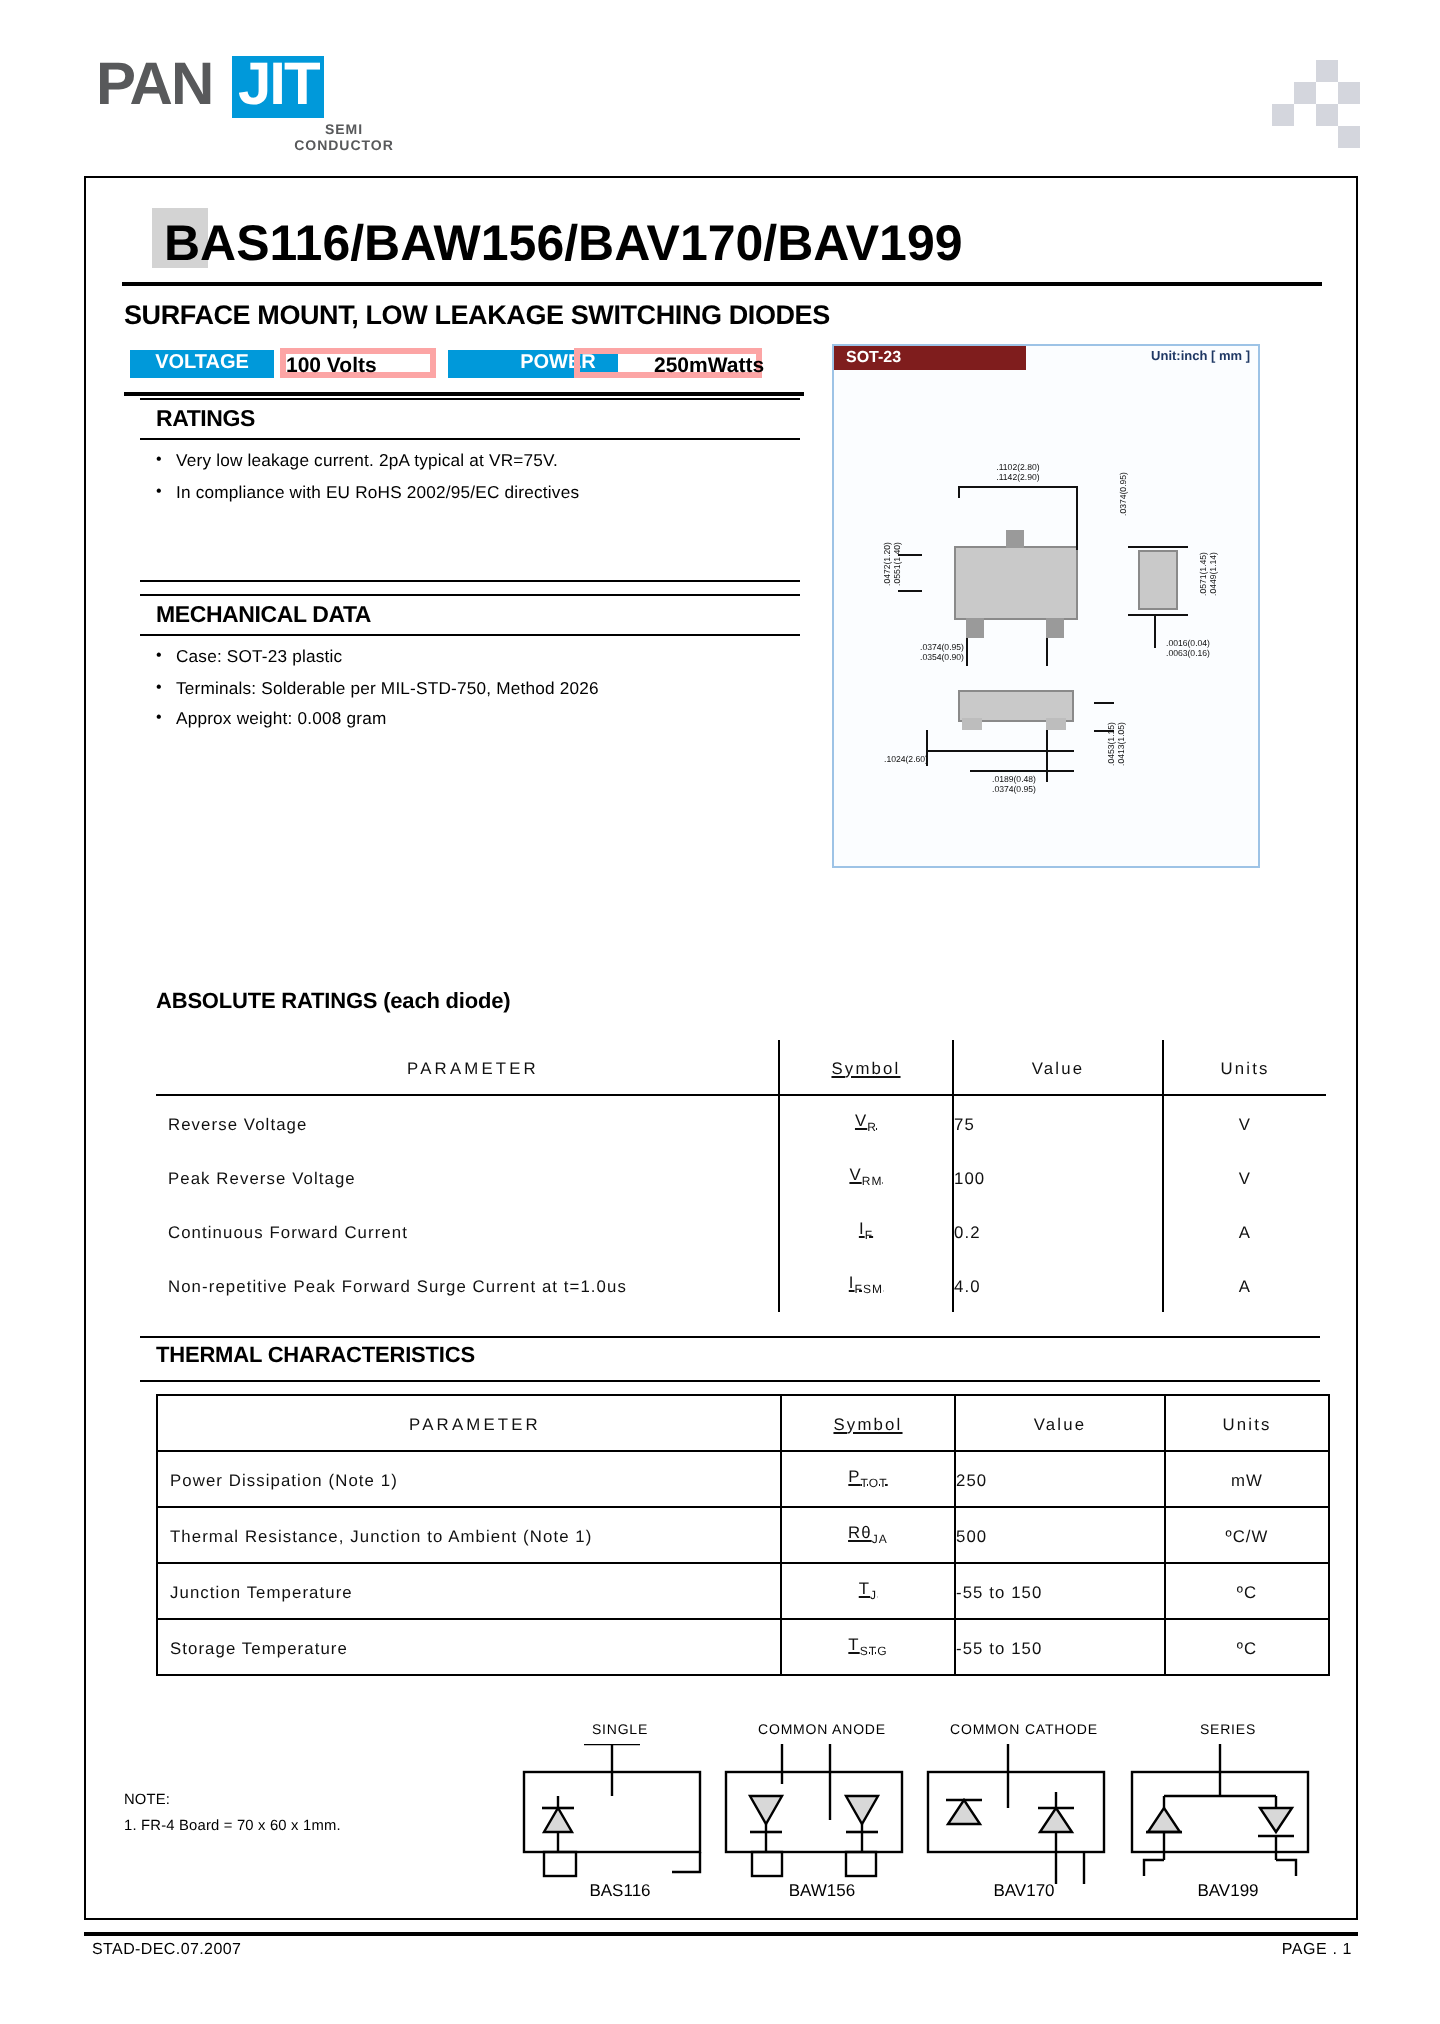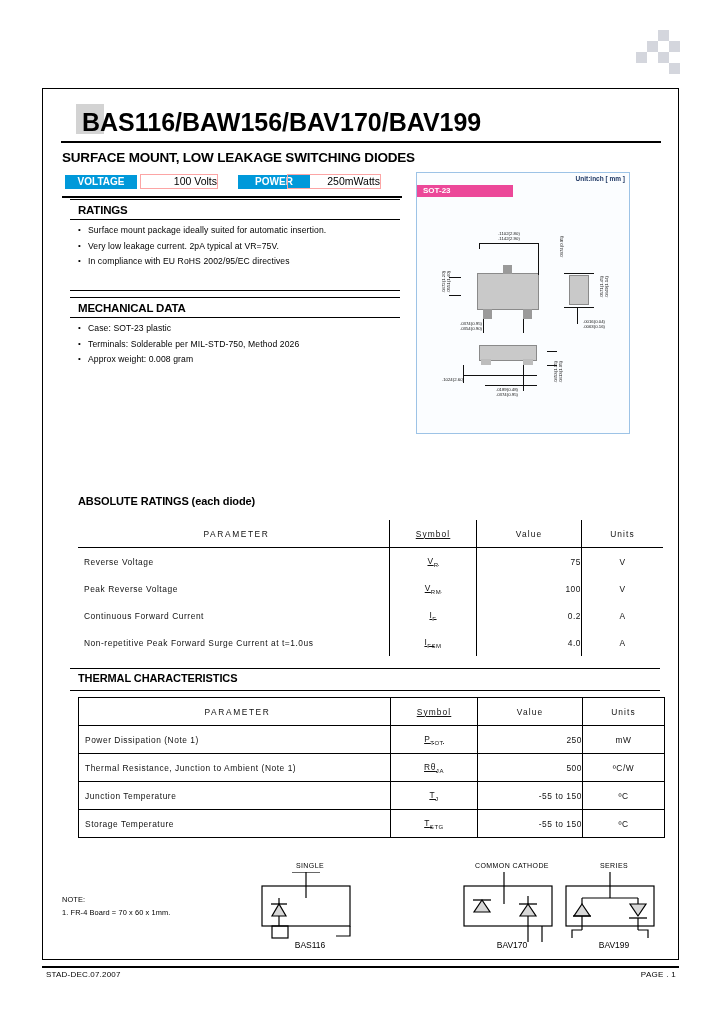--- a/index.html
+++ b/index.html
@@ -20,24 +20,24 @@
 
   
   #title-hl{position:absolute;left:76px;top:104px;width:28px;height:30px;background:#d3d3d3;}
   #title{position:absolute;left:82px;top:108px;font-size:25px;font-weight:bold;letter-spacing:0px;}
   #title-rule{position:absolute;left:61px;top:141px;width:600px;height:2px;background:#000;}
 
   #subtitle{position:absolute;left:62px;top:150px;font-size:13.5px;font-weight:bold;letter-spacing:-0.2px;}
 
   
   .kv-tag{position:absolute;top:175px;height:14px;background:#0099da;color:#fff;font-size:10px;font-weight:bold;text-align:center;line-height:14px;letter-spacing:0px;}
-  .kv-val{position:absolute;top:174px;height:15px;border:1px solid #fca5a5;box-sizing:border-box;font-size:10.5px;font-weight:normal;text-align:right;line-height:13px;color:#000;}
+  .kv-val{position:absolute;top:174px;height:15px;border:3px solid #fca5a5;box-sizing:border-box;font-size:10.5px;font-weight:bold;text-align:left;line-height:13px;color:#000;}
   #tag-voltage{left:65px;width:72px;}
   #val-voltage{left:140px;width:78px;}
-  #tag-power{left:238px;width:72px;}
+  #tag-power{left:224px;width:60px;padding-left:25px;}
   #val-power{left:287px;width:94px;padding-left:37px;}
   #bar-rule{position:absolute;left:62px;top:196px;width:340px;height:1.5px;background:#000;}
 
   
   .sec-title{position:absolute;font-size:11.5px;font-weight:bold;letter-spacing:-0.2px;}
   .hrule{position:absolute;background:#000;height:1px;}
   .bullets{position:absolute;font-size:8.6px;line-height:15.6px;letter-spacing:0.1px;}
   .bullets div{position:relative;padding-left:12px;white-space:nowrap;}
   .bullets div:before{content:"\2022";position:absolute;left:2px;top:-1px;font-size:8px;}
 
@@ -47,35 +47,35 @@
   #feat-list{left:76px;top:223px;}
   #feat-rule3{left:70px;top:290px;width:330px;}
 
   #mech-title{left:78px;top:302px;}
   #mech-rule1{left:70px;top:297px;width:330px;}
   #mech-rule2{left:70px;top:317px;width:330px;}
   #mech-list{left:76px;top:321px;}
 
   
   #pkg{position:absolute;left:416px;top:172px;width:214px;height:262px;border:1px solid #9dc3e6;box-sizing:border-box;background:#fbfdff;}
-  #pkg-tag{position:absolute;left:0px;top:12px;width:96px;height:12px;background:#ec4899;color:#fff;font-size:8px;font-weight:bold;line-height:12px;padding-left:6px;box-sizing:border-box;letter-spacing:0px;}
+  #pkg-tag{position:absolute;left:0px;top:0px;width:96px;height:12px;background:#7f1d1d;color:#fff;font-size:8px;font-weight:bold;line-height:12px;padding-left:6px;box-sizing:border-box;letter-spacing:0px;}
   #pkg-unit{position:absolute;right:4px;top:0px;font-size:6.5px;font-weight:bold;color:#1f3864;line-height:12px;}
   .dimtxt{position:absolute;font-size:4.3px;color:#111;line-height:5.2px;letter-spacing:0px;text-align:center;font-family:"Liberation Sans",sans-serif;}
   .dimtxt.vert{transform:rotate(-90deg);transform-origin:left top;white-space:nowrap;}
   .dline{position:absolute;background:#111;}
   .pkg-body{position:absolute;background:#c9c9c9;border:1px solid #8a8a8a;box-sizing:border-box;}
   .pkg-lead{position:absolute;background:#9a9a9a;}
 
   
   .tbl-title{position:absolute;font-size:11px;font-weight:bold;letter-spacing:-0.1px;}
   table.rt{position:absolute;border-collapse:collapse;font-size:8.4px;color:#111;}
   table.rt td{padding:0;height:27px;vertical-align:middle;letter-spacing:0.55px;}
   table.rt td.p{width:305px;padding-left:6px;text-align:left;}
   table.rt td.s{width:86px;text-align:center;text-decoration:underline;}
-  table.rt td.v{width:104px;text-align:right;}
+  table.rt td.v{width:104px;text-align:left;}
   table.rt td.u{width:81px;text-align:center;}
   table.rt td.hd{text-align:center;letter-spacing:1.1px;}
   table.rt td.hp{text-align:center;letter-spacing:1.6px;}
   sub{font-size:6px;}
 
   
   #tbl-abs{left:78px;top:520px;}
   #tbl-abs td{border-left:1px solid #000;}
   #tbl-abs td.p{border-left:none;}
   #tbl-abs tr.hdr td{border-bottom:1px solid #000;}
@@ -99,20 +99,28 @@
   
   #foot-rule{position:absolute;left:42px;top:966px;width:637px;height:1.5px;background:#000;}
   #foot-left{position:absolute;left:46px;top:970px;font-size:8px;letter-spacing:0.2px;}
   #foot-right{position:absolute;right:44px;top:970px;font-size:8px;letter-spacing:0.3px;}
 </style>
 </head>
 <body>
 
 <div id="page">
 
+  <div id="logo">
+    <span class="logo-text">PAN</span>
+    <span class="logo-jit">JIT</span>
+    <span class="logo-sub">
+      <span>SEMI</span><br>
+      <span>CONDUCTOR</span>
+    </span>
+  </div>
 
   <div id="deco">
     <i style="left:22px;top:0px;"></i>
     <i style="left:11px;top:11px;"></i>
     <i style="left:33px;top:11px;"></i>
     <i style="left:0px;top:22px;"></i>
     <i style="left:22px;top:22px;"></i>
     <i style="left:33px;top:33px;"></i>
   </div>
 
@@ -126,21 +134,20 @@
   <div class="kv-tag" id="tag-voltage">VOLTAGE</div>
   <div class="kv-val" id="val-voltage">100 Volts</div>
   <div class="kv-tag" id="tag-power">POWER</div>
   <div class="kv-val" id="val-power">250mWatts</div>
   <div id="bar-rule"></div>
 
   <div class="hrule" id="feat-rule1"></div>
   <div class="sec-title" id="feat-title">RATINGS</div>
   <div class="hrule" id="feat-rule2"></div>
   <div class="bullets" id="feat-list">
-    <div>Surface mount package ideally suited for automatic insertion.</div>
     <div>Very low leakage current. 2pA typical at VR=75V.</div>
     <div>In compliance with EU RoHS 2002/95/EC directives</div>
   </div>
   <div class="hrule" id="feat-rule3"></div>
 
   <div class="hrule" id="mech-rule1"></div>
   <div class="sec-title" id="mech-title">MECHANICAL DATA</div>
   <div class="hrule" id="mech-rule2"></div>
   <div class="bullets" id="mech-list">
     <div>Case: SOT-23 plastic</div>
@@ -304,20 +311,37 @@
       <polygon points="18,44 32,44 25,32" fill="#d8d8d8" stroke="#000" stroke-width="1.2"></polygon>
       <line x1="17" y1="32" x2="33" y2="32" stroke="#000" stroke-width="1.3"></line>
       <line x1="25" y1="26" x2="25" y2="32" stroke="#000" stroke-width="1.2"></line>
       <line x1="25" y1="44" x2="25" y2="54" stroke="#000" stroke-width="1.2"></line>
       <rect x="18" y="54" width="16" height="12" fill="none" stroke="#000" stroke-width="1.2"></rect>
       <polyline points="96,54 96,64 82,64" fill="none" stroke="#000" stroke-width="1.2"></polyline>
     </svg>
     <div class="name">BAS116</div>
   </div>
 
+  <div class="sch" id="sch2">
+    <div class="cap">COMMON ANODE</div>
+    <svg width="112" height="74" viewBox="0 0 112 74">
+      <rect x="8" y="14" width="88" height="40" fill="none" stroke="#000" stroke-width="1.2"></rect>
+      <line x1="36" y1="0" x2="36" y2="20" stroke="#000" stroke-width="1.2"></line>
+      <line x1="60" y1="0" x2="60" y2="38" stroke="#000" stroke-width="1.2"></line>
+      <polygon points="20,26 36,26 28,40" fill="#d8d8d8" stroke="#000" stroke-width="1.2"></polygon>
+      <line x1="20" y1="44" x2="36" y2="44" stroke="#000" stroke-width="1.3"></line>
+      <line x1="28" y1="40" x2="28" y2="54" stroke="#000" stroke-width="1.2"></line>
+      <rect x="21" y="54" width="15" height="12" fill="none" stroke="#000" stroke-width="1.2"></rect>
+      <polygon points="68,26 84,26 76,40" fill="#d8d8d8" stroke="#000" stroke-width="1.2"></polygon>
+      <line x1="68" y1="44" x2="84" y2="44" stroke="#000" stroke-width="1.3"></line>
+      <line x1="76" y1="40" x2="76" y2="54" stroke="#000" stroke-width="1.2"></line>
+      <rect x="68" y="54" width="15" height="12" fill="none" stroke="#000" stroke-width="1.2"></rect>
+    </svg>
+    <div class="name">BAW156</div>
+  </div>
 
   <div class="sch" id="sch3">
     <div class="cap">COMMON CATHODE</div>
     <svg width="112" height="74" viewBox="0 0 112 74">
       <rect x="8" y="14" width="88" height="40" fill="none" stroke="#000" stroke-width="1.2"></rect>
       <line x1="48" y1="0" x2="48" y2="32" stroke="#000" stroke-width="1.2"></line>
       <polygon points="18,40 34,40 26,28" fill="#d8d8d8" stroke="#000" stroke-width="1.2"></polygon>
       <line x1="17" y1="28" x2="35" y2="28" stroke="#000" stroke-width="1.3"></line>
       <polygon points="64,44 80,44 72,32" fill="#d8d8d8" stroke="#000" stroke-width="1.2"></polygon>
       <line x1="63" y1="32" x2="81" y2="32" stroke="#000" stroke-width="1.3"></line>

